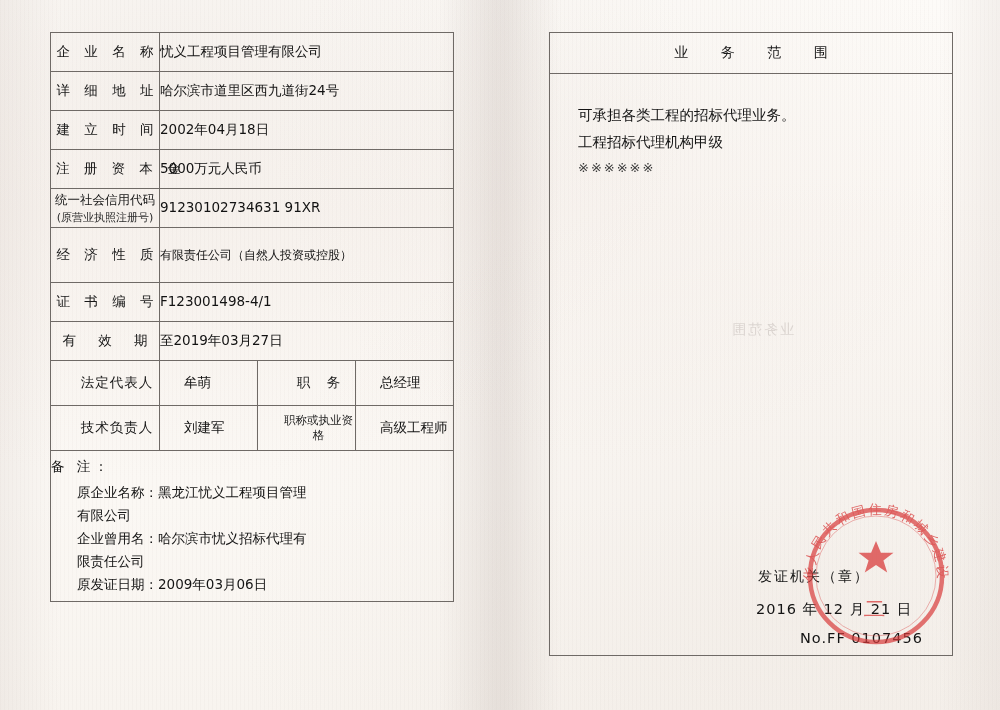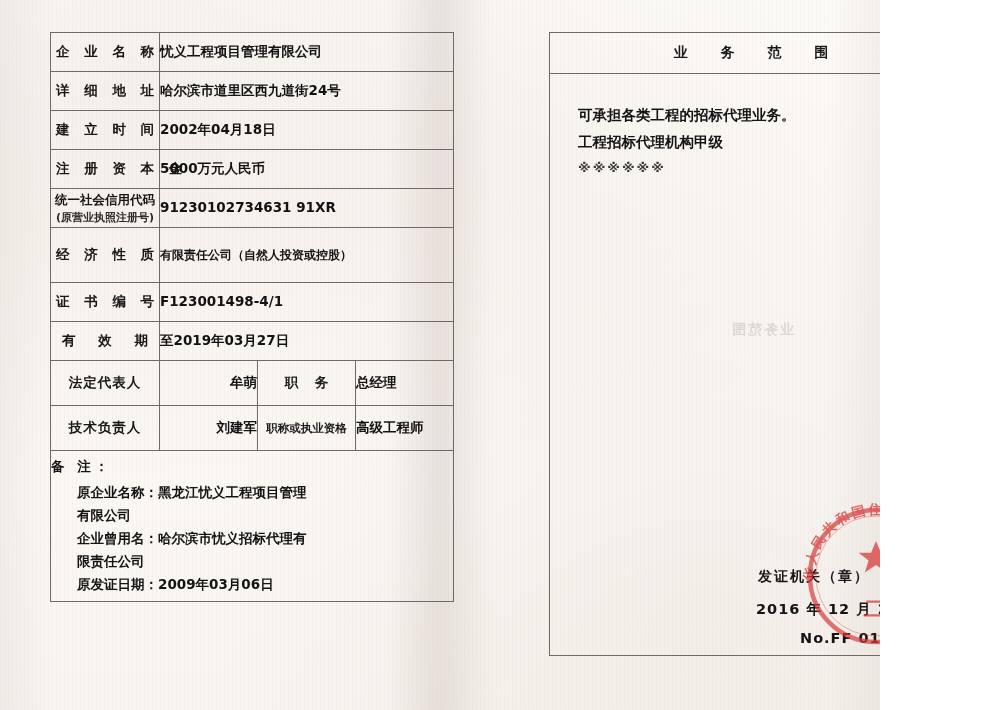--- a/index.html
+++ b/index.html
@@ -8,31 +8,30 @@
     background: #ffffff;
   }
   body {
     width: 1000px;
     height: 710px;
     font-family: "DejaVu Sans", "Liberation Sans", sans-serif;
     overflow: hidden;
   }
   #certificate {
     position: relative;
-    width: 880px;
+    width: 1000px;
     height: 710px;
     background:
       linear-gradient(90deg, rgba(210,200,195,0.22) 0%, rgba(255,255,255,0) 6%,
                               rgba(255,255,255,0) 44%, rgba(195,185,180,0.30) 49.5%,
                               rgba(195,185,180,0.30) 50.5%, rgba(255,255,255,0) 56%,
                               rgba(255,255,255,0) 94%, rgba(210,200,195,0.22) 100%),
       repeating-linear-gradient(90deg, rgba(180,170,165,0.055) 0px, rgba(180,170,165,0.055) 1px, rgba(255,255,255,0) 1px, rgba(255,255,255,0) 4px),
       linear-gradient(180deg, #fdfbf8 0%, #fbf7f3 30%, #fbf8f4 70%, #f8f4ef 100%);
     overflow: hidden;
-    font-weight: bold;
   }
   
   #certificate::before {
     content: "";
     position: absolute;
     inset: 0;
     background:
       radial-gradient(ellipse at 16% 12%, rgba(205,190,180,0.16), rgba(255,255,255,0) 45%),
       radial-gradient(ellipse at 80% 85%, rgba(205,190,180,0.14), rgba(255,255,255,0) 50%),
       radial-gradient(ellipse at 62% 20%, rgba(210,198,190,0.10), rgba(255,255,255,0) 40%);
@@ -84,31 +83,31 @@
   }
   .val {
     padding: 3px 8px 3px 9px;
     font-size: 14.5px;
     line-height: 1.45;
     color: #121212;
     font-family: "DejaVu Sans", "Liberation Sans", sans-serif;
   }
   .val.two-line { line-height: 1.5; font-size: 12px; }
   .row-tall td { height: 54px; }
-  .row-mid  td { height: 44px; }
+  .row-mid  td { height: 44px; padding-left: 24px; }
 
   .sub-lbl {
     width: 96px;
     text-align: center;
     letter-spacing: 6px;
     text-indent: 6px;
     font-size: 13.5px;
   }
   .sub-lbl.narrow { letter-spacing: 0; text-indent: 0; font-size: 11.5px; }
-  .name-cell { width: 92px; text-align: right; }
+  .name-cell { width: 92px; }
   .post-cell { width: 108px; }
 
   .remark-cell {
     padding: 8px 10px 10px 14px;
     height: 150px;
     vertical-align: top;
     font-size: 14px;
     line-height: 1.72;
     color: #141414;
   }

